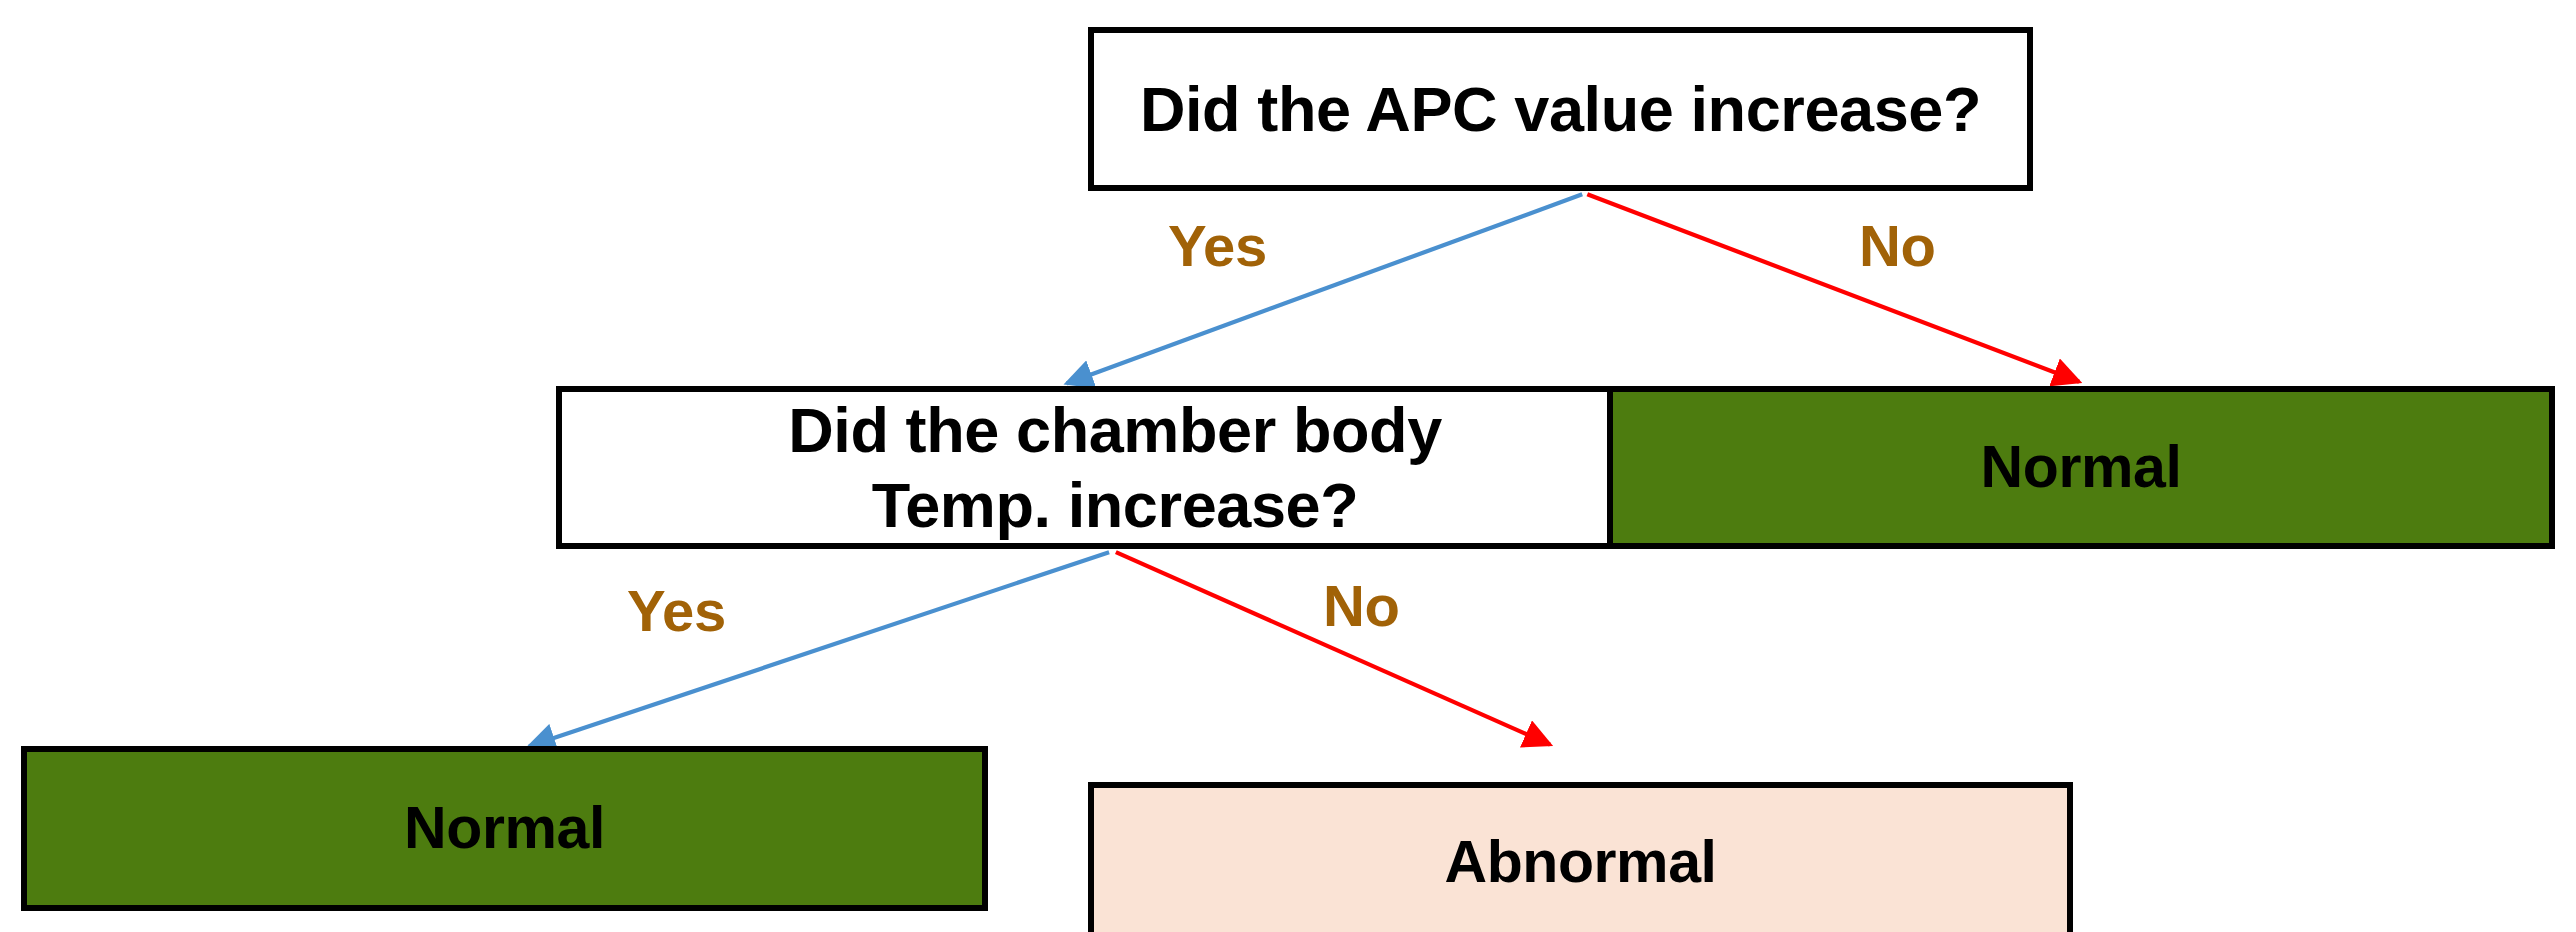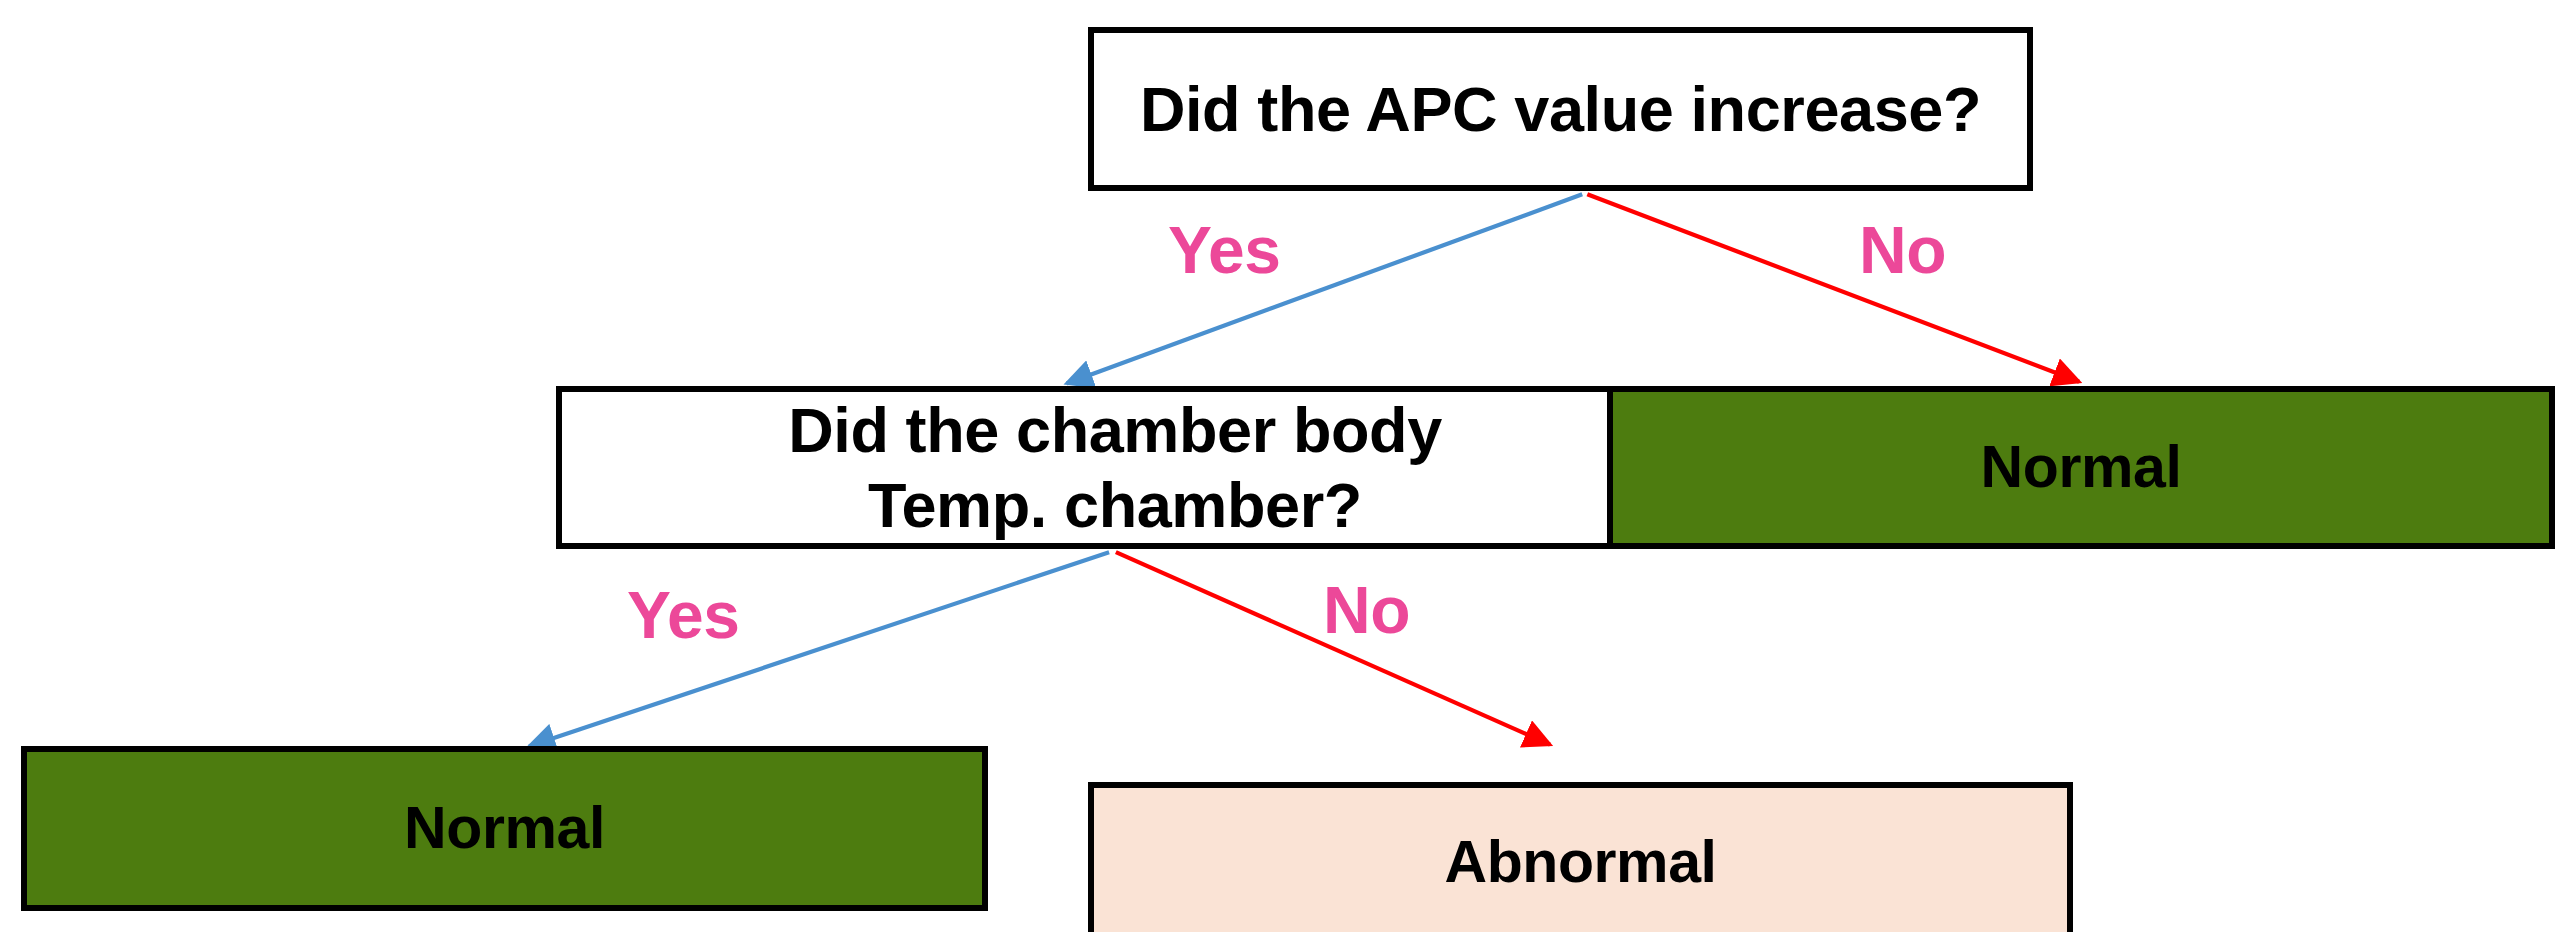--- a/index.html
+++ b/index.html
@@ -56,23 +56,23 @@
   
   #node-root      { left: 1088px; top: 27px;  width: 945px; height: 164px; }
   #node-chamber   { left: 556px;  top: 386px; width: 1118px; height: 163px; }
   #node-normal-a  { left: 1607px; top: 386px; width: 948px; height: 163px; }
   #node-normal-b  { left: 21px;   top: 746px; width: 967px; height: 165px; }
   #node-abnormal  { left: 1088px; top: 782px; width: 985px; height: 161px; }
 
   
   .edge-label {
     position: absolute;
-    font-size: 66px;
+    font-size: 58px;
     font-weight: bold;
-    color: #ec4899;
+    color: #a16207;
     white-space: nowrap;
     letter-spacing: -0.4px;
   }
   #label-yes-1 { left: 1168px; top: 212px; }
   #label-no-1  { left: 1859px; top: 212px; }
   #label-yes-2 { left: 627px;  top: 577px; }
   #label-no-2  { left: 1323px; top: 572px; }
 </style>
 </head>
 <body>
@@ -97,21 +97,21 @@
 
     <line x1="1316" y1="651" x2="1828" y2="878" stroke="#ff0000" stroke-width="5" marker-end="url(#arrow-red)"></line>
   </svg>
 
   <div id="node-root" class="node node-decision">
     <span class="line">Did the APC value increase?</span>
   </div>
 
   <div id="node-chamber" class="node node-decision">
     <span class="line">Did the chamber body</span>
-    <span class="line">Temp. chamber?</span>
+    <span class="line">Temp. increase?</span>
   </div>
 
   <div id="node-normal-a" class="node node-leaf fill-blue">
     <span class="line">Normal</span>
   </div>
 
   <div id="node-normal-b" class="node node-leaf fill-blue">
     <span class="line">Normal</span>
   </div>
 

